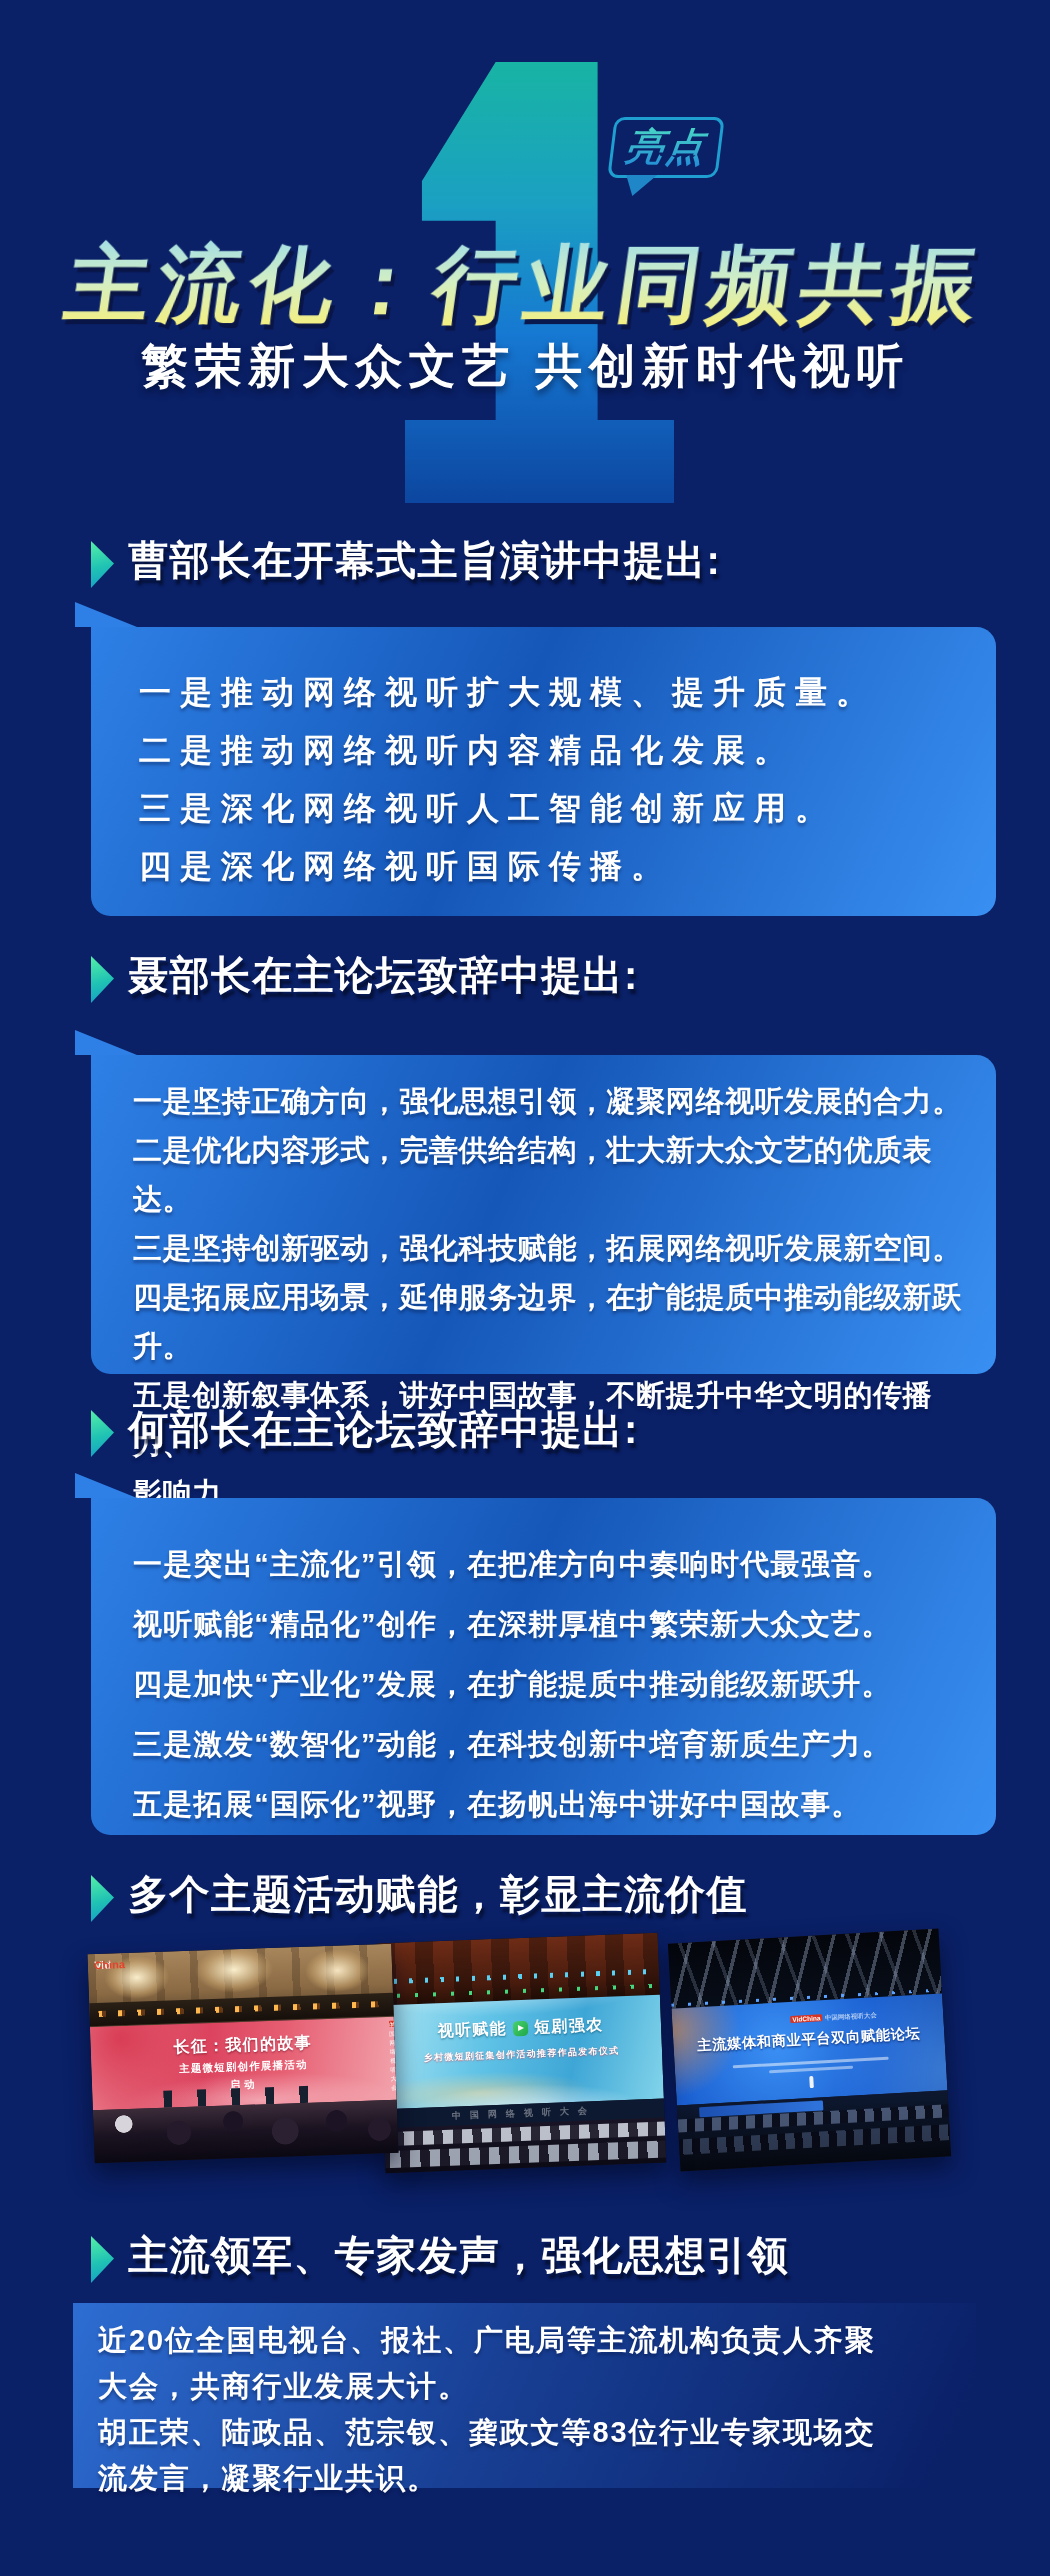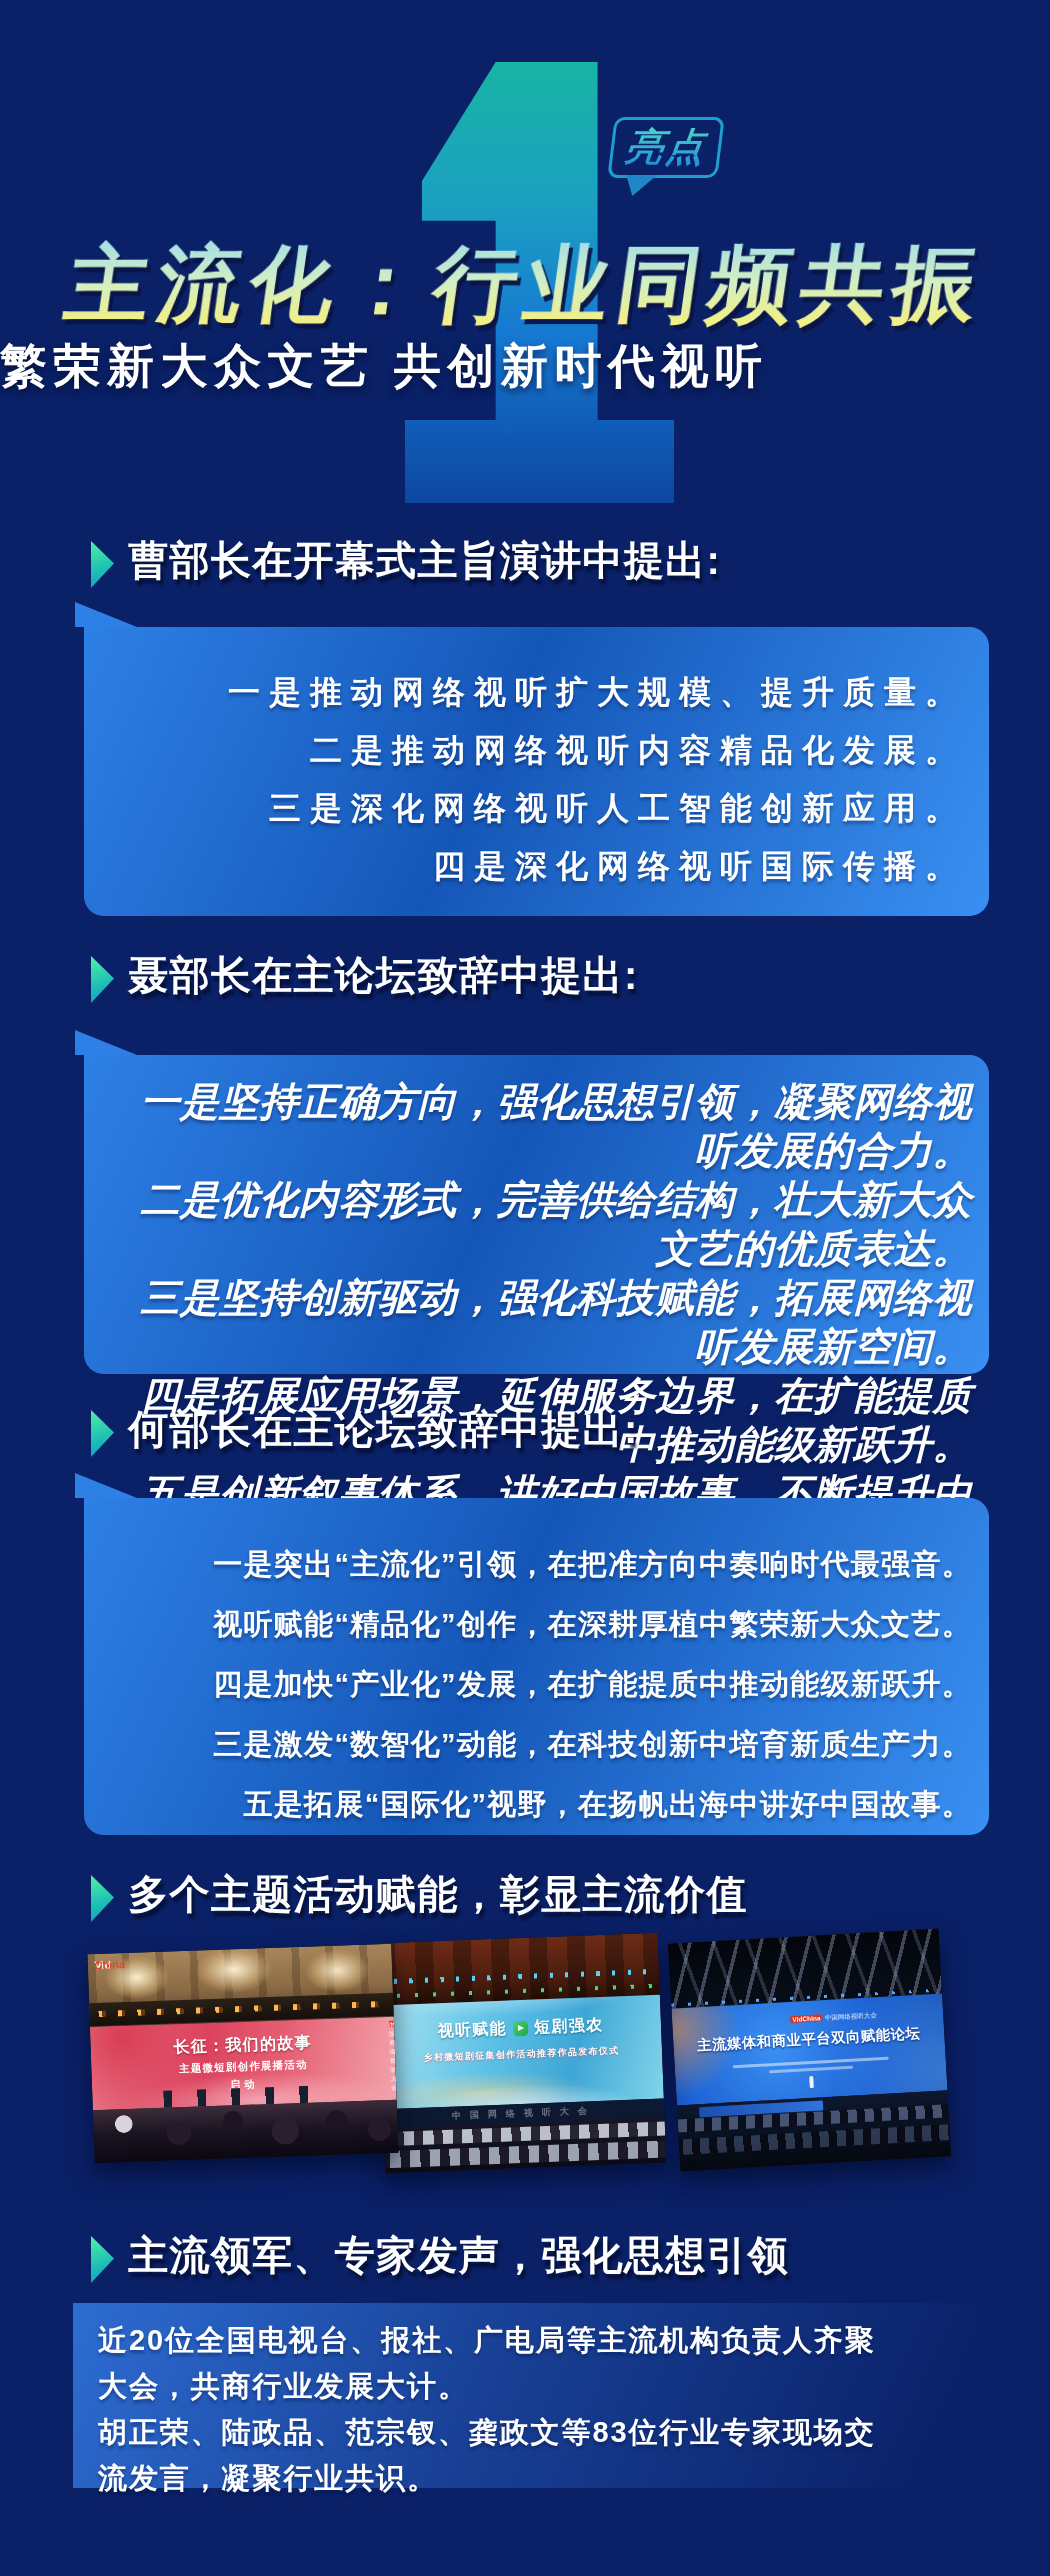--- a/index.html
+++ b/index.html
@@ -15,45 +15,45 @@
     border-radius:10.4px;transform:skewX(-7deg);display:flex;align-items:center;justify-content:center;}
   .badge-tail{position:absolute;left:15.6px;bottom:-21px;width:31px;height:21px;background:#1f86c8;
     clip-path:polygon(0 0,100% 0,28% 100%);}
   .badge-text{font-size:38px;font-weight:800;font-style:italic;letter-spacing:2.6px;
     background:linear-gradient(180deg,#49d6c6 10%,#1f86d8 95%);-webkit-background-clip:text;background-clip:text;color:transparent;}
   .title{position:absolute;top:228px;left:0;width:1051px;text-align:center;margin:0;
     font-size:84px;font-weight:800;letter-spacing:7.8px;transform:skewX(-8deg);
     background:linear-gradient(180deg,#9fdde8 6%,#d4efc2 48%,#f4ef80 86%);
     -webkit-background-clip:text;background-clip:text;color:transparent;
     filter:drop-shadow(4.5px 5.8px 0 rgba(8,20,70,.95));white-space:nowrap;}
-  .subtitle{position:absolute;top:335px;left:0;width:1051px;margin:0;
+  .subtitle{position:absolute;top:335px;left:0;width:1051px;text-align:center;margin:0;
     font-size:47px;font-weight:800;color:#ffffff;letter-spacing:6.5px;
     text-shadow:0 3.9px 7.8px rgba(2,10,40,.65);white-space:nowrap;}
 
   
   .sec-head{position:absolute;left:91px;height:52px;display:flex;align-items:flex-end;gap:14.3px;}
   .tri{width:23px;height:47px;flex:none;
     background:linear-gradient(165deg,#55f0a6 0%,#1fc2b4 55%,#149cc8 100%);
     clip-path:polygon(0 0,100% 48%,0 100%);}
   .sec-head h3{margin:0;font-size:40px;font-weight:800;color:#fff;letter-spacing:1.3px;
     text-shadow:2.6px 4.5px 2.6px rgba(4,12,44,.8);white-space:nowrap;}
 
   
   .card{position:absolute;left:75px;width:905px;}
   .notch{position:absolute;left:0;top:0;width:62px;height:25px;background:#2e80e6;
     clip-path:polygon(0 0,100% 100%,0 100%);}
-  .card-body{position:absolute;left:9px;top:25px;width:100%;
+  .card-body{position:absolute;left:16px;top:25px;width:100%;
     border-radius:0 19.5px 19.5px 19.5px;
-    background:linear-gradient(115deg,#2e80e6 0%,#1557b8 45%,#3990f2 100%);text-align:right;}
+    background:linear-gradient(115deg,#2e80e6 0%,#1557b8 45%,#3990f2 100%);}
   .card-body p{margin:0;color:#fff;font-weight:700;white-space:pre-line;
     text-shadow:0 2.6px 3.2px rgba(3,18,60,.4);}
   .c1 .card-body{height:289px;padding:36px 23px 0 48px;}
   .c1 p{font-size:32px;line-height:58px;letter-spacing:9px;}
   .c2 .card-body{height:319px;padding:22px 17px 0 42px;}
-  .c2 p{font-size:39px;line-height:49px;letter-spacing:0.6px;font-style:italic;}
+  .c2 p{font-size:29px;line-height:49px;letter-spacing:0.6px;}
   .c3 .card-body{height:337px;padding:36px 17px 0 42px;}
   .c3 p{font-size:29px;line-height:60px;letter-spacing:1.3px;}
 
   
   .photos{position:absolute;left:0;top:1920px;width:1051px;height:292px;}
   .photo{position:absolute;overflow:hidden;box-shadow:0 11.7px 25px rgba(2,6,28,.55);background:#101020;}
   .p1{left:91px;top:29px;width:304px;height:209px;transform:rotate(-2deg);z-index:3;}
   .p2{left:381px;top:18px;width:281px;height:230px;transform:rotate(-2.2deg);z-index:2;}
   .p3{left:674px;top:16px;width:271px;height:228px;transform:rotate(-3.2deg);z-index:1;}
   .photo *{position:absolute;}

